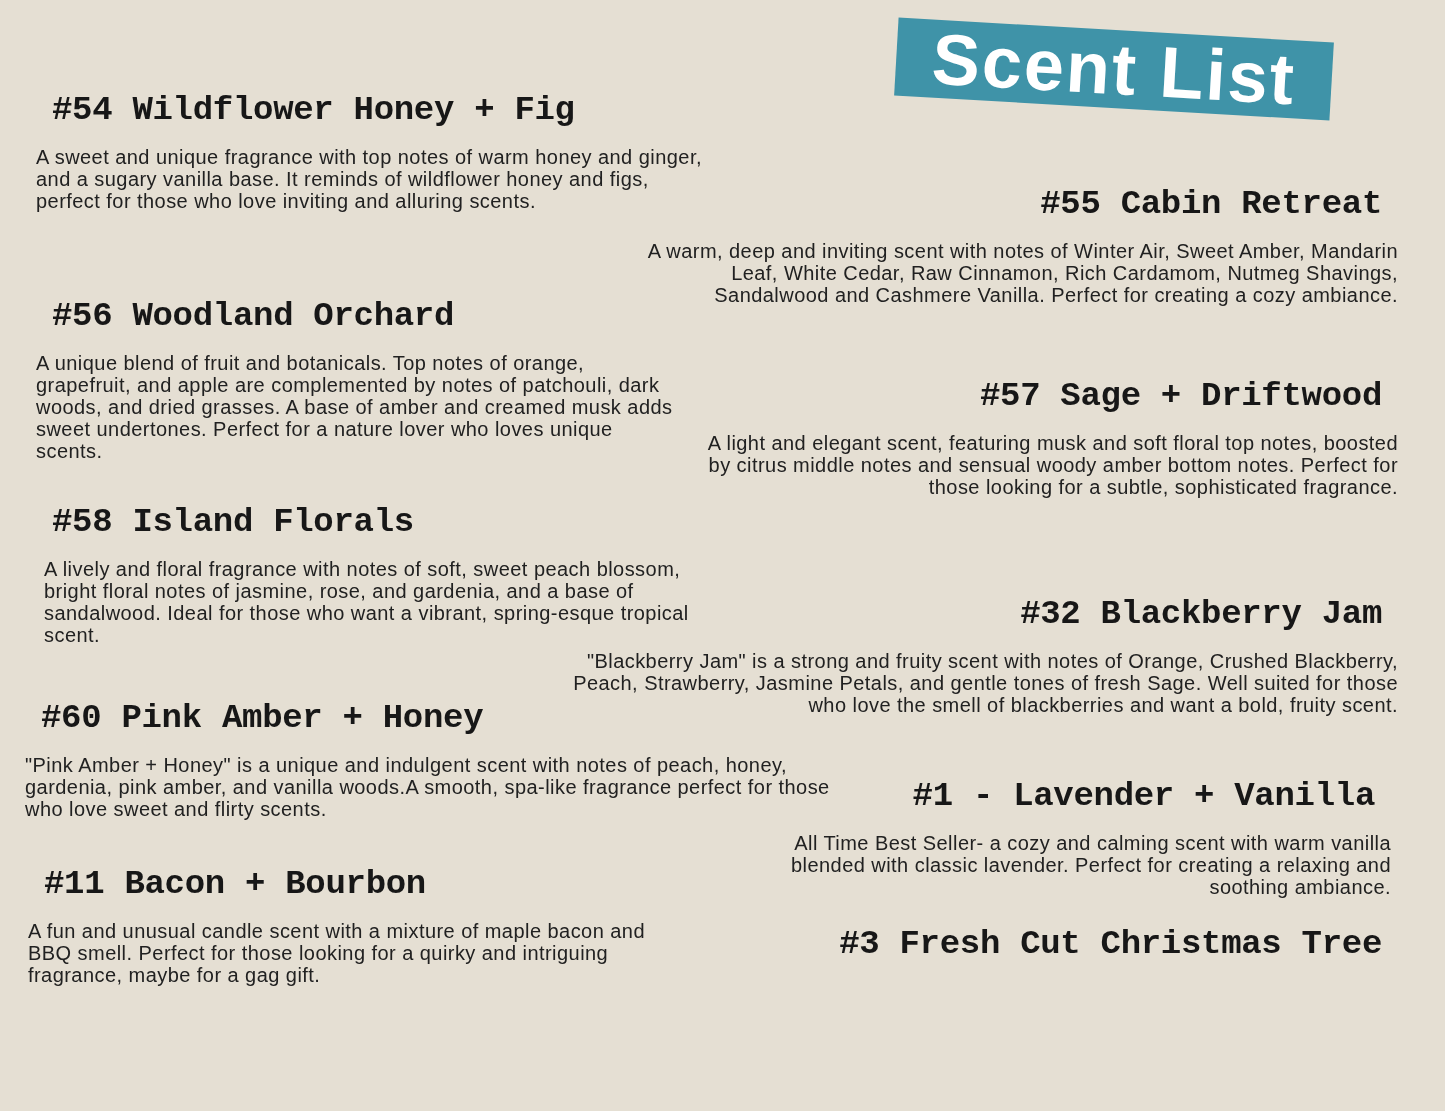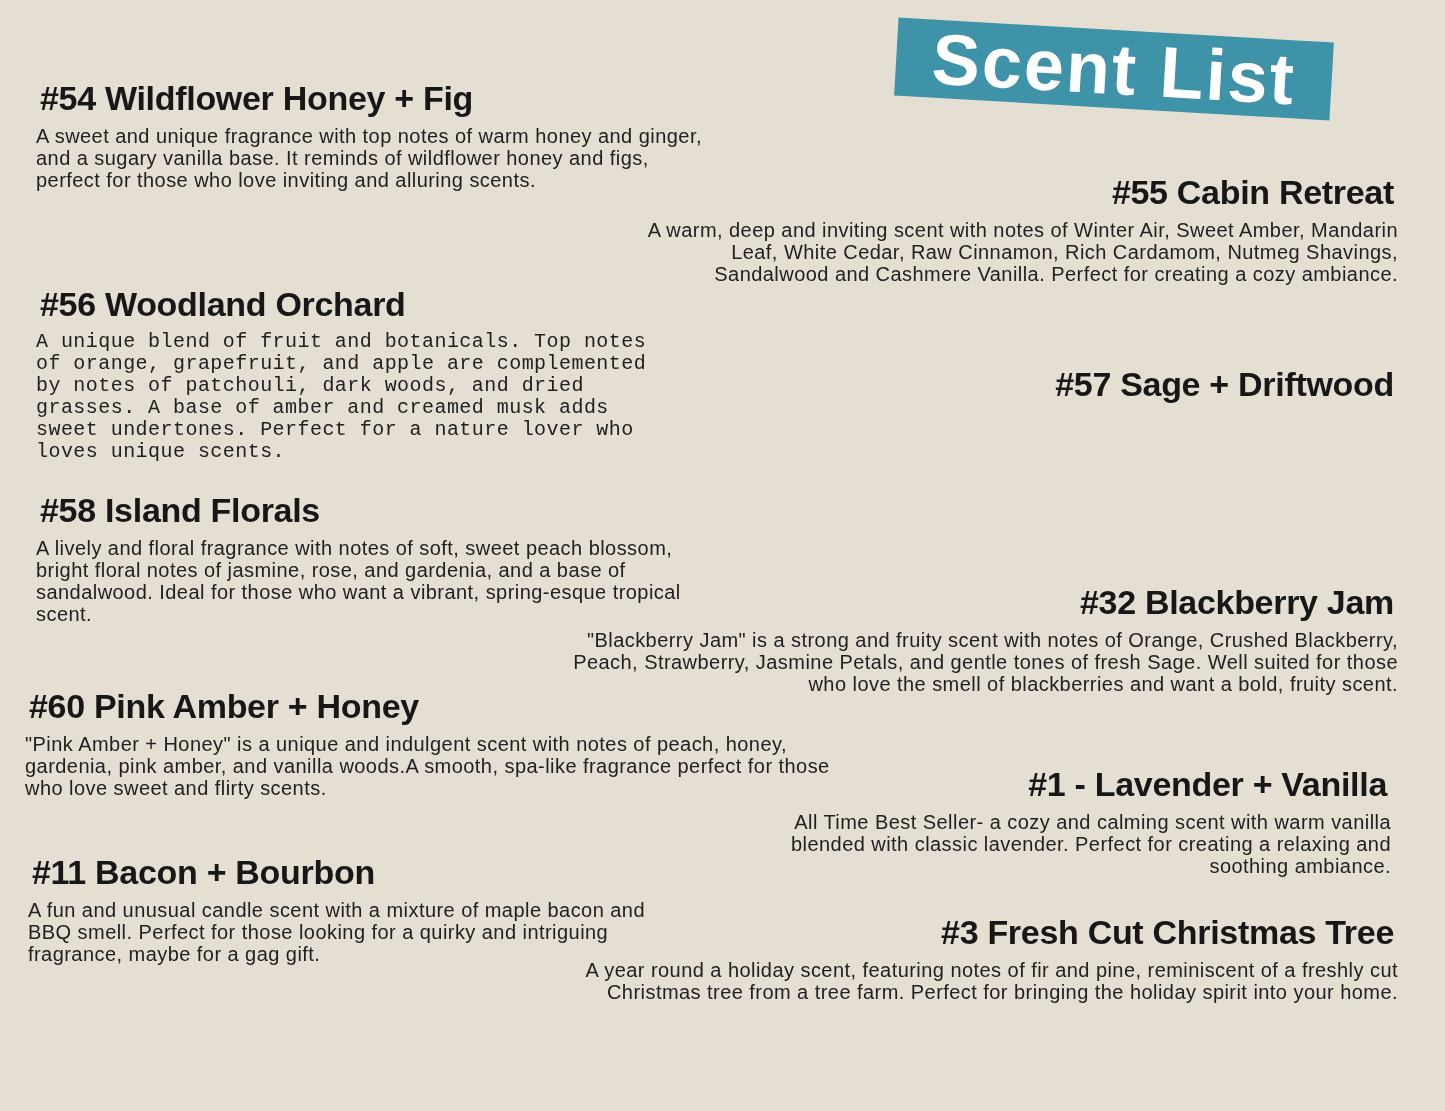--- a/index.html
+++ b/index.html
@@ -23,46 +23,47 @@
   .banner .banner-text {
     color:#ffffff;
     font-size:72px;
     font-weight:bold;
     letter-spacing:2px;
     line-height:1;
     white-space:nowrap;
   }
   .sec { position:absolute; }
   .sec .sec-title {
-    margin:4px;
+    margin:16px;
     font-size:34px;
     font-weight:bold;
     letter-spacing:-0.3px;
     line-height:40px;
     color:#171717;
     white-space:nowrap;
+    font-family:Liberation Mono, monospace;
   }
   .sec .sec-desc {
     margin:7px 0 0 0;
     font-size:20px;
     line-height:22px;
     letter-spacing:0.45px;
     color:#212121;
   }
   .sec.left  { text-align:left; }
   .sec.right { text-align:right; }
 
   #sec-54 { left:36px;  top:74px;  width:700px; }
   #sec-54 .sec-desc { width:672px; }
   #sec-55 { right:47px; top:168px; width:756px; }
   #sec-56 { left:36px;  top:280px; width:700px; }
-  #sec-56 .sec-desc { width:644px;font-family:Liberation Mono, monospace; }
+  #sec-56 .sec-desc { width:644px; }
   #sec-57 { right:47px; top:360px; width:706px; }
   #sec-58 { left:36px;  top:486px; width:720px; }
-  #sec-58 .sec-desc { width:694px; }
+  #sec-58 .sec-desc { width:694px;margin-left:8px; }
   #sec-59 { right:47px; top:578px; width:868px; }
   #sec-60 { left:25px;  top:682px; width:840px; }
   #sec-60 .sec-desc { width:818px; }
   #sec-1  { right:54px; top:760px; width:656px; }
   #sec-11 { left:28px;  top:848px; width:680px; }
   #sec-11 .sec-desc { width:648px; }
   #sec-3  { right:47px; top:908px; width:886px; }
 </style>
 </head>
 <body>
@@ -83,20 +84,21 @@
     <p class="sec-desc">A warm, deep and inviting scent with notes of Winter Air, Sweet Amber, Mandarin Leaf, White Cedar, Raw Cinnamon, Rich Cardamom, Nutmeg Shavings, Sandalwood and Cashmere Vanilla. Perfect for creating a cozy ambiance.</p>
   </div>
 
   <div class="sec left" id="sec-56">
     <h2 class="sec-title">#56 Woodland Orchard</h2>
     <p class="sec-desc">A unique blend of fruit and botanicals. Top notes of orange, grapefruit, and apple are complemented by notes of patchouli, dark woods, and dried grasses. A base of amber and creamed musk adds sweet undertones. Perfect for a nature lover who loves unique scents.</p>
   </div>
 
   <div class="sec right" id="sec-57">
     <h2 class="sec-title">#57 Sage + Driftwood</h2>
+    <p class="sec-desc">A light and elegant scent, featuring musk and soft floral top notes, boosted by citrus middle notes and sensual woody amber bottom notes. Perfect for those looking for a subtle, sophisticated fragrance.</p>
   </div>
 
   <div class="sec left" id="sec-58">
     <h2 class="sec-title">#58 Island Florals</h2>
     <p class="sec-desc">A lively and floral fragrance with notes of soft, sweet peach blossom, bright floral notes of jasmine, rose, and gardenia, and a base of sandalwood. Ideal for those who want a vibrant, spring-esque tropical scent.</p>
   </div>
 
   <div class="sec right" id="sec-59">
     <h2 class="sec-title">#32 Blackberry Jam</h2>
     <p class="sec-desc">"Blackberry Jam" is a strong and fruity scent with notes of Orange, Crushed Blackberry, Peach, Strawberry, Jasmine Petals, and gentle tones of fresh Sage. Well suited for those who love the smell of blackberries and want a bold, fruity scent.</p>
@@ -112,16 +114,15 @@
     <p class="sec-desc">All Time Best Seller- a cozy and calming scent with warm vanilla blended with classic lavender. Perfect for creating a relaxing and soothing ambiance.</p>
   </div>
 
   <div class="sec left" id="sec-11">
     <h2 class="sec-title">#11 Bacon + Bourbon</h2>
     <p class="sec-desc">A fun and unusual candle scent with a mixture of maple bacon and BBQ smell. Perfect for those looking for a quirky and intriguing fragrance, maybe for a gag gift.</p>
   </div>
 
   <div class="sec right" id="sec-3">
     <h2 class="sec-title">#3 Fresh Cut Christmas Tree</h2>
-    <p class="sec-desc">A year round a holiday scent, featuring notes of fir and pine, reminiscent of a freshly cut Christmas tree from a tree farm. Perfect for bringing the holiday spirit into your home.</p>
   </div>
 
 </div>
 
 </body></html>

